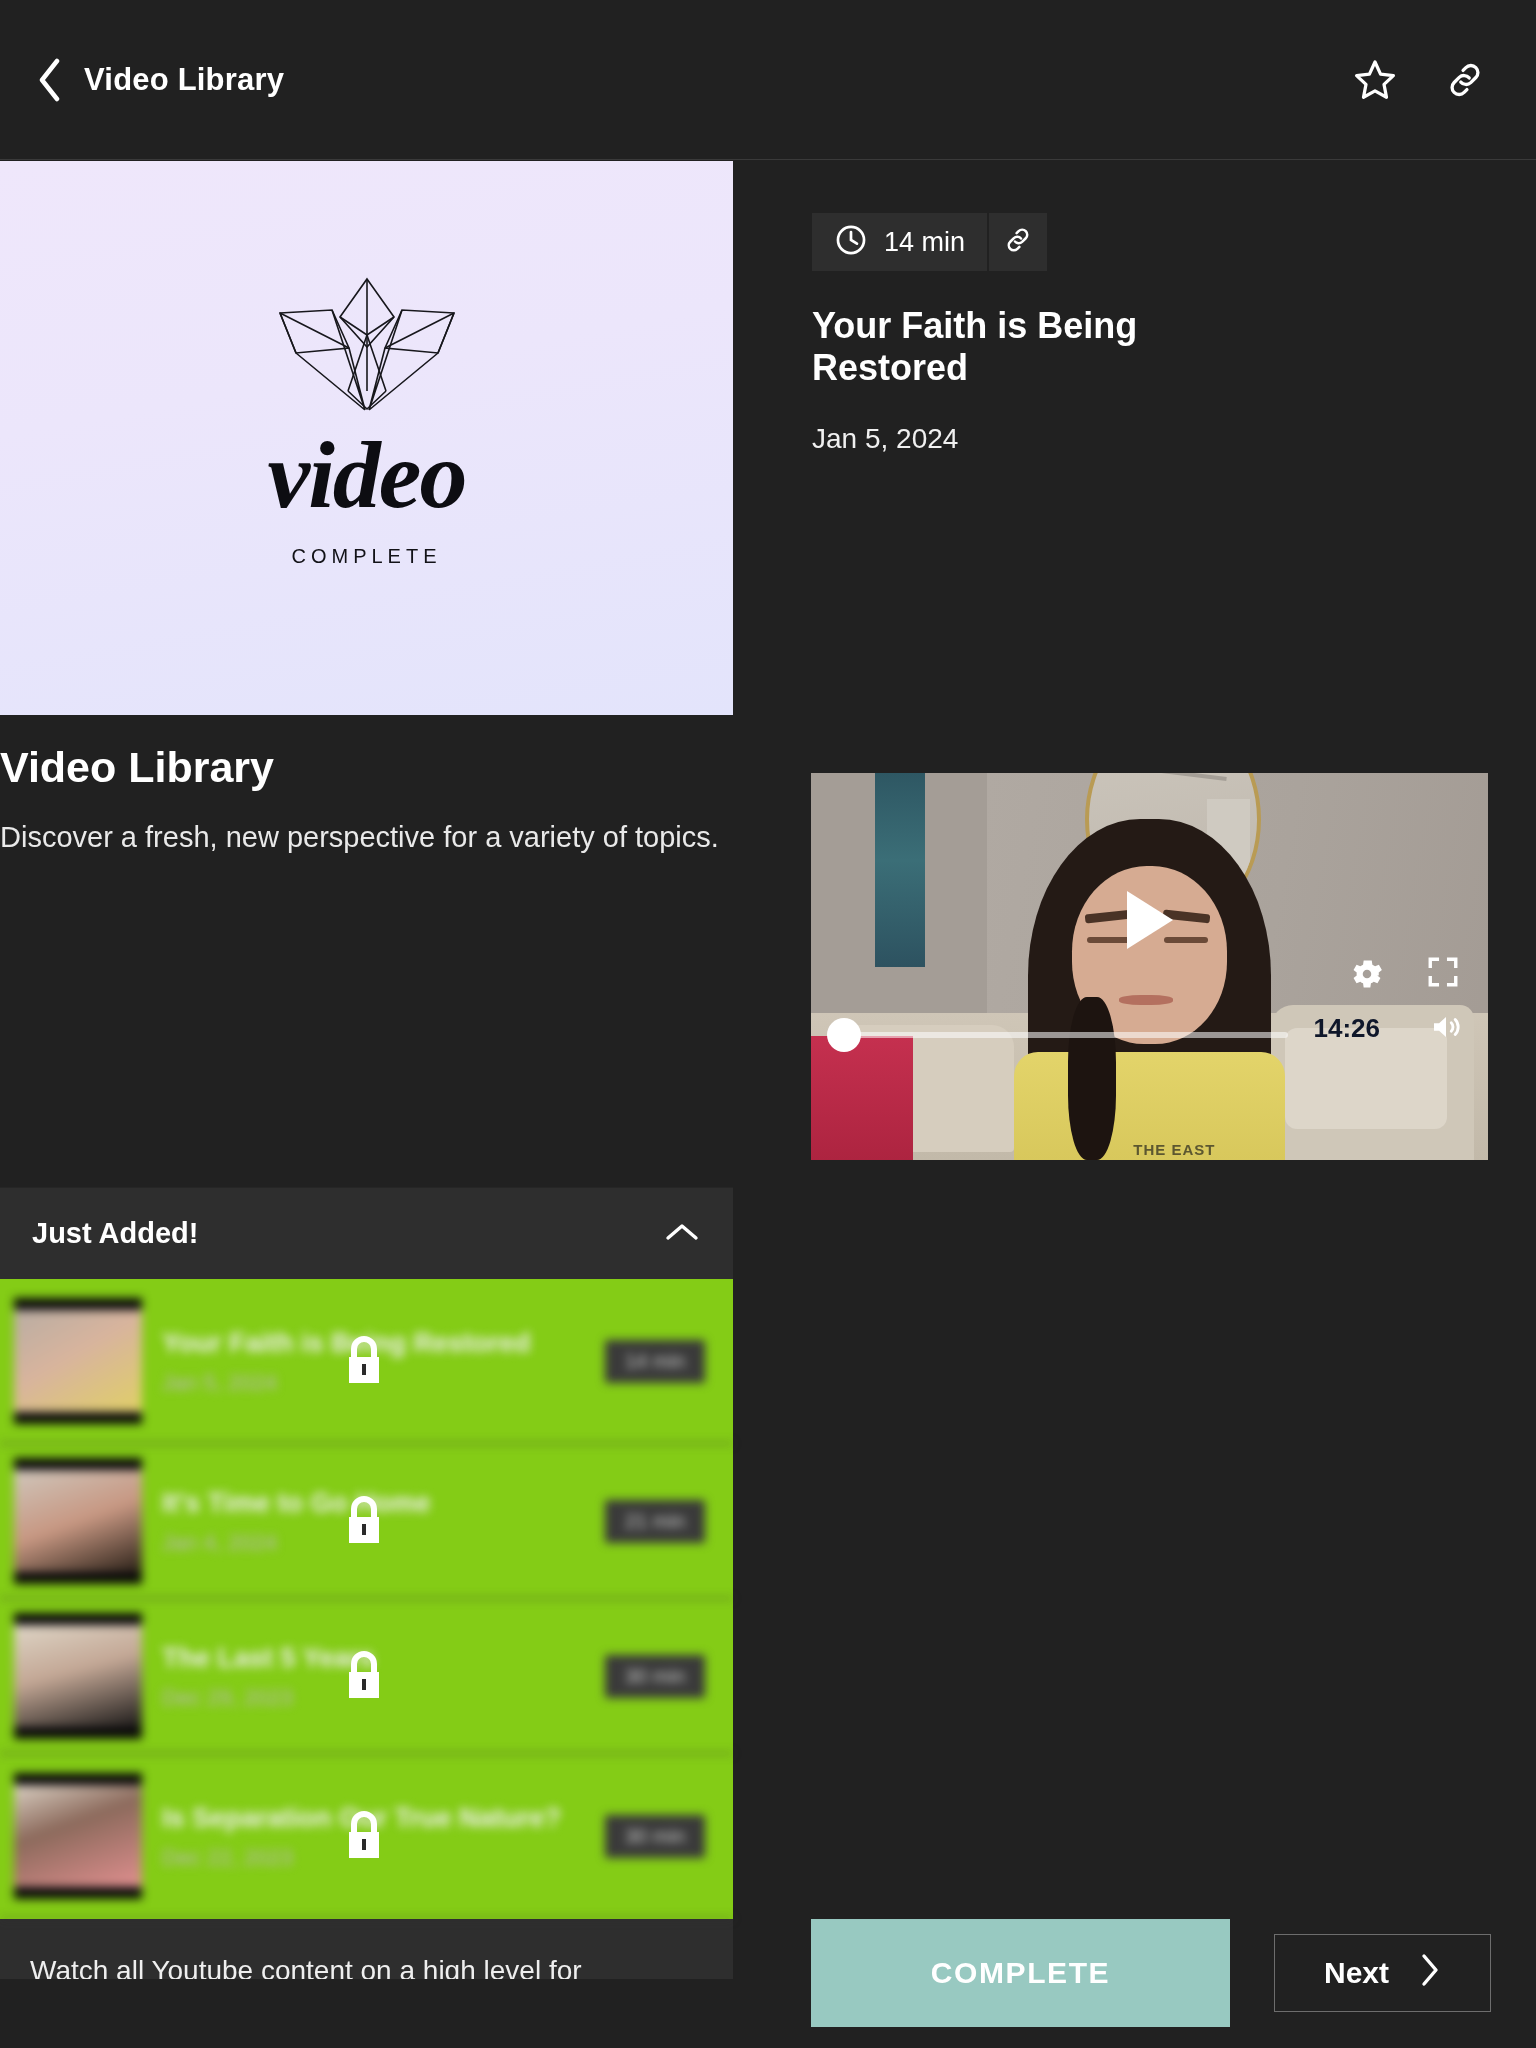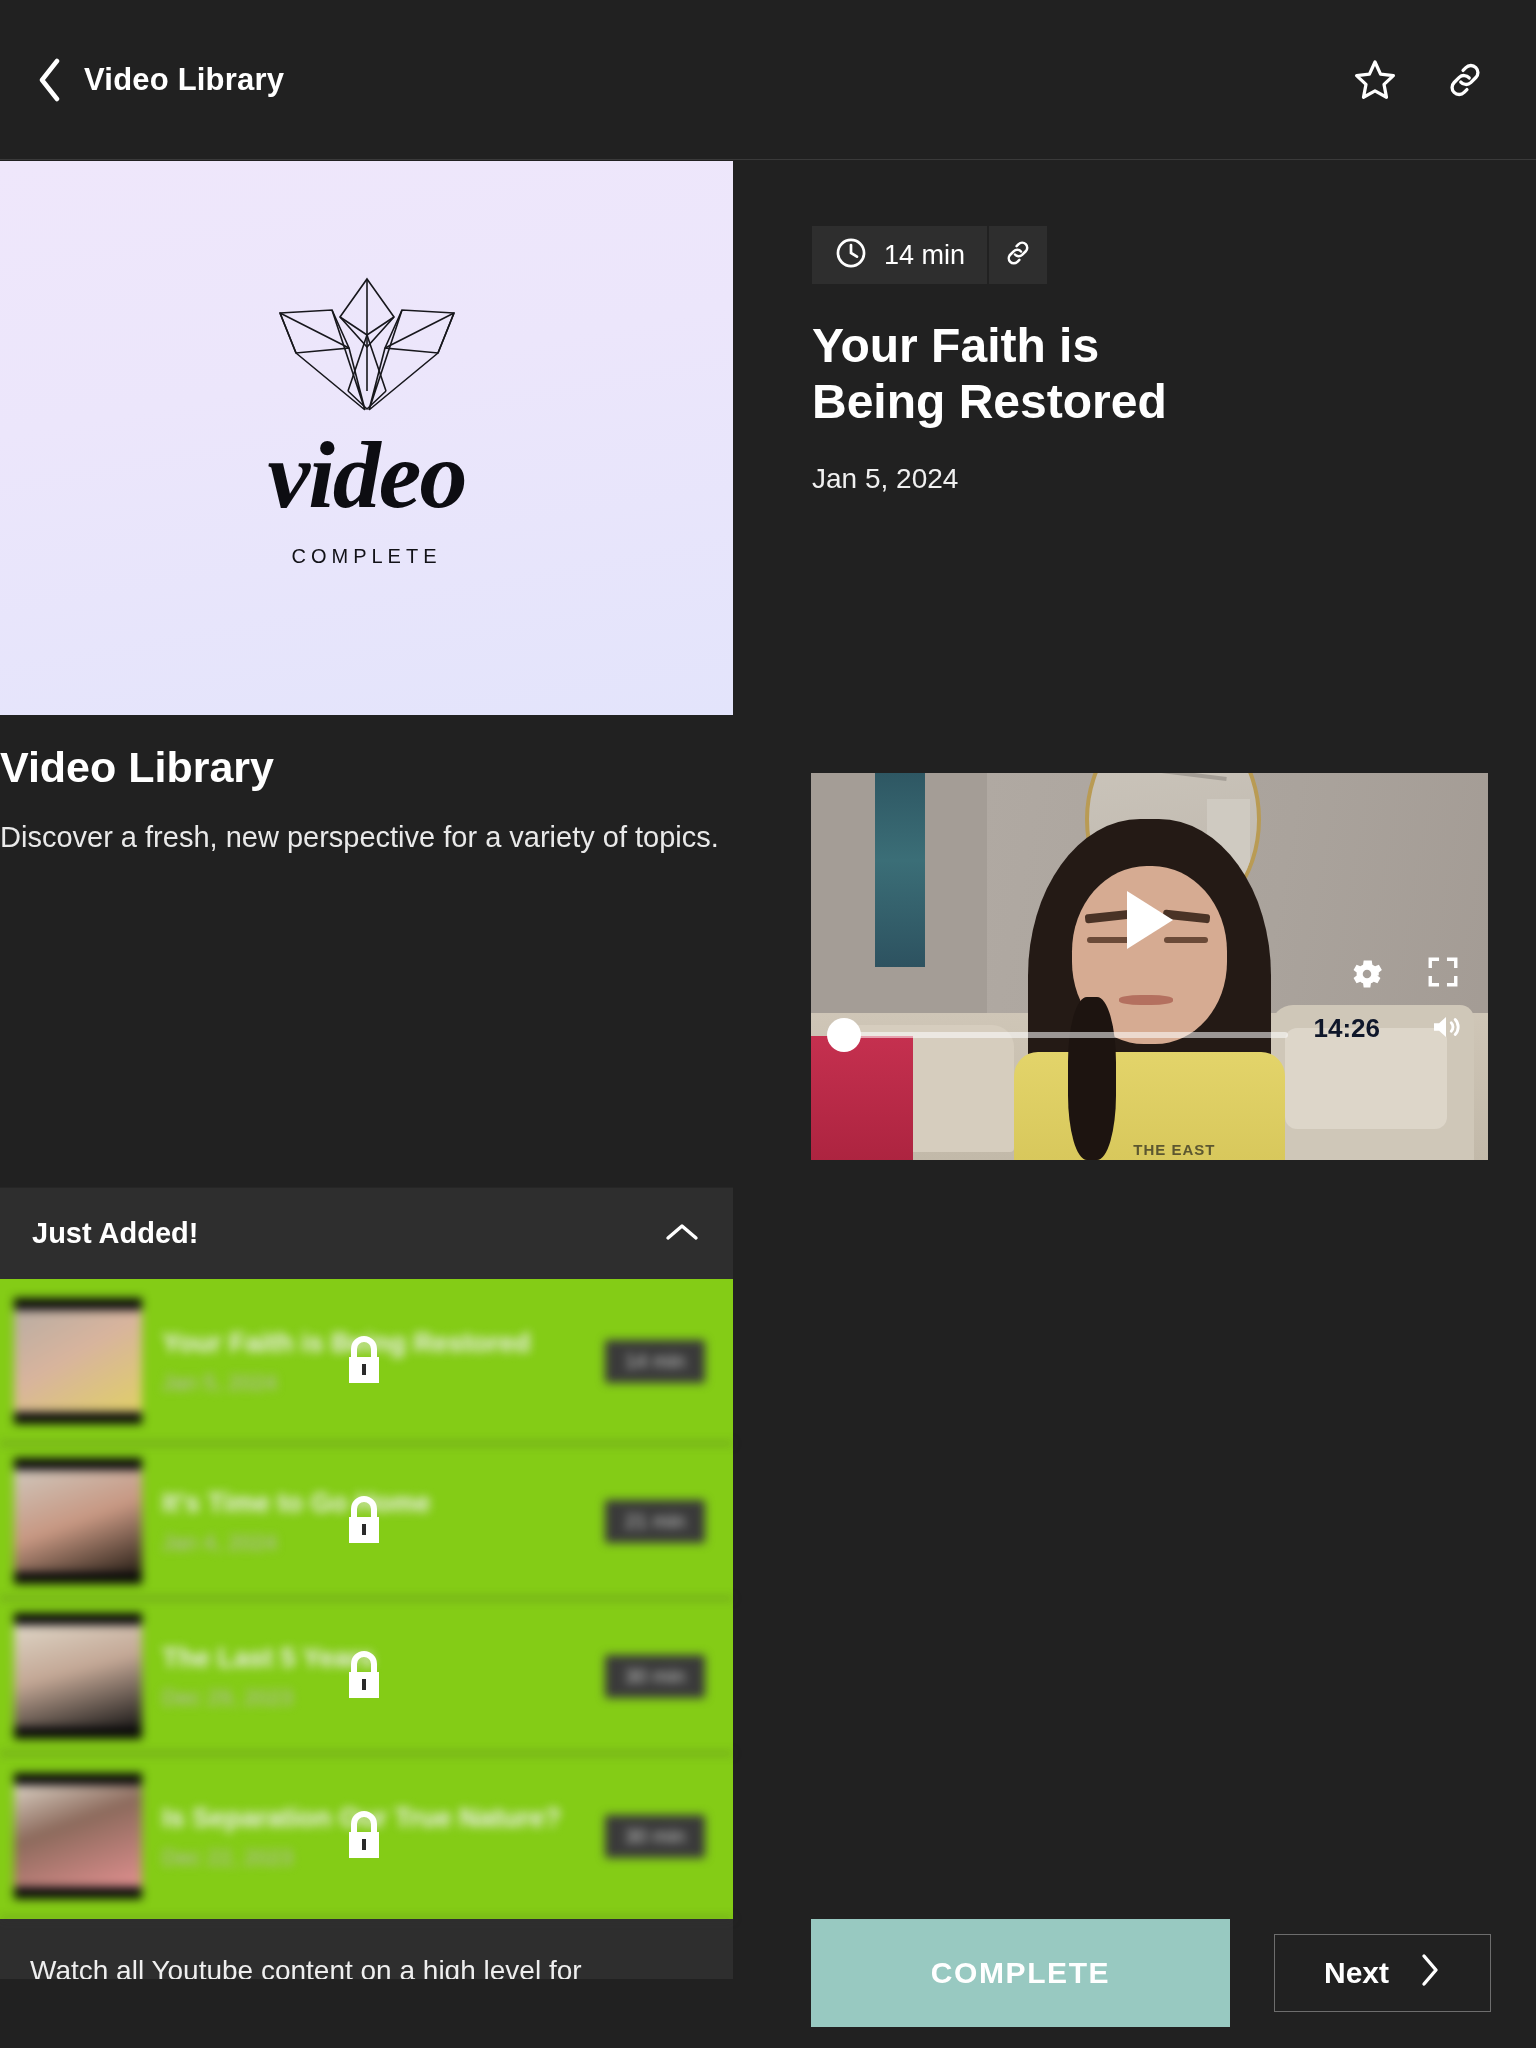--- a/index.html
+++ b/index.html
@@ -94,30 +94,30 @@
   .row-wrap { position:relative; }
 
   .foot-note {
     background:#2e2e2e; padding:34px 30px 0 30px; height:60px; overflow:hidden;
   }
   .foot-note p { font-size:28px; color:#efefef; line-height:1.3; }
 
   
   .right-col { position:absolute; top:0; left:733px; width:803px; height:1887px; }
 
-  .meta-row { display:flex; align-items:flex-end; gap:2px; padding:52px 0 0 79px;margin-top:13px; }
+  .meta-row { display:flex; align-items:flex-end; gap:2px; padding:52px 0 0 79px; }
   .chip {
     background:#2e2e2e; height:58px; display:flex; align-items:center;
     gap:16px; padding:0 22px;
   }
   .chip-text { font-size:27px; font-weight:normal; }
   .chip-square { width:58px; height:58px; justify-content:center; padding:0; }
 
   .vid-title {
-    padding:34px 79px 0 79px; font-size:48px; font-weight:bold;
+    padding:34px 79px 0 79px; font-size:36px; font-weight:bold;
     line-height:1.16; max-width:560px;
   }
   .vid-date-big { padding:34px 79px 0 79px; font-size:28px; color:#f0f0f0; }
 
   
   .player {
     position:absolute; top:612px; left:811px; width:677px; height:387px;
     background:#8d8782; overflow:hidden;
   }
   .scene { position:absolute; inset:0; }

